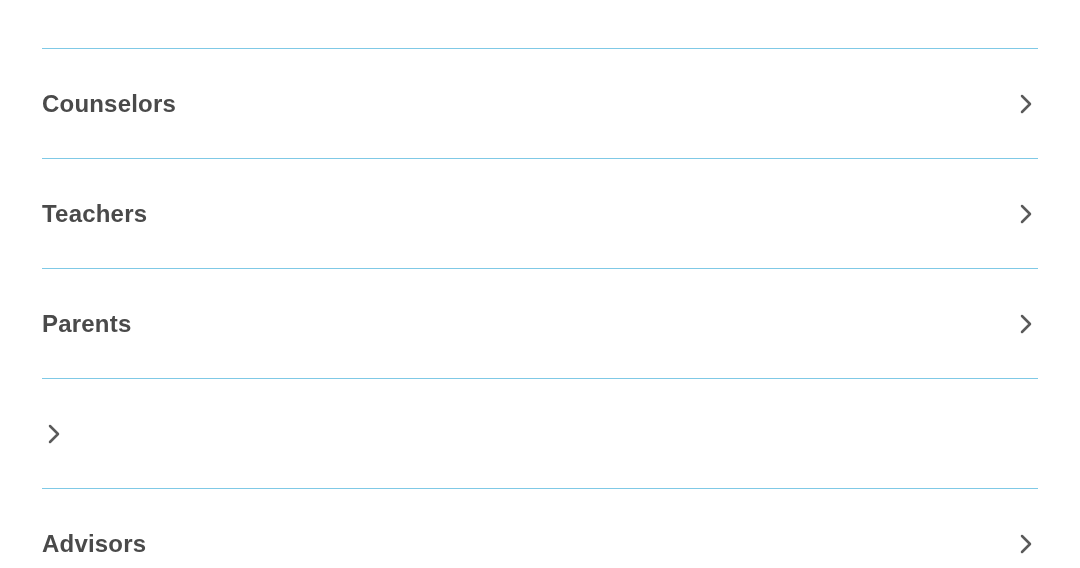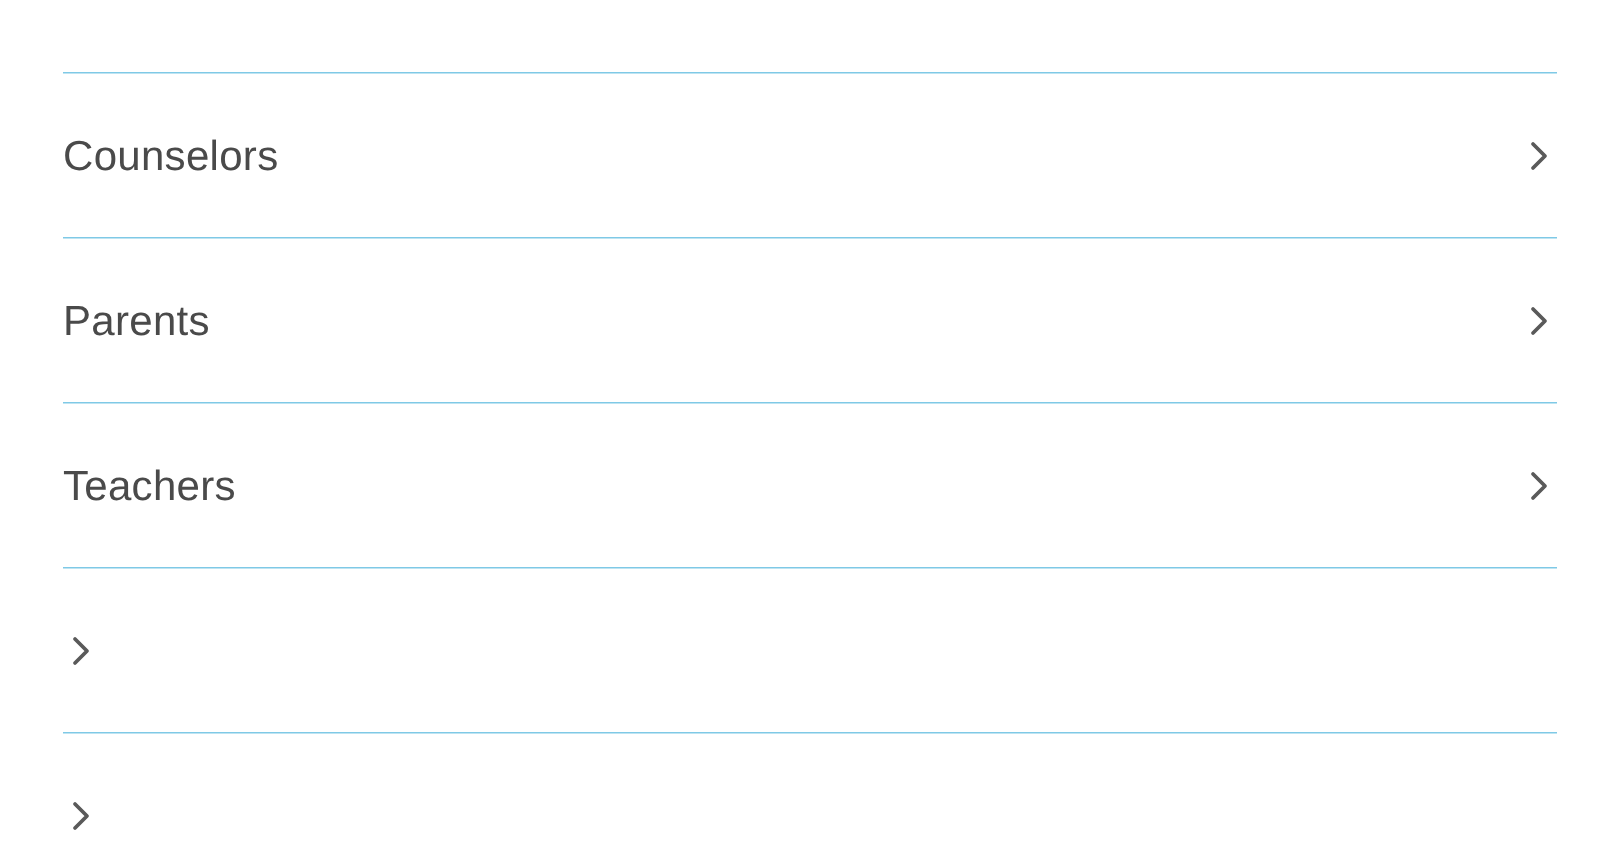--- a/index.html
+++ b/index.html
@@ -21,22 +21,22 @@
       align-items: center;
       justify-content: space-between;
       height: 110px;
       border-top: 1px solid #7fc9e6;
       cursor: pointer;
     }
     .list-item:first-child {
       margin-top: 48px;
     }
     .list-item-label {
-      font-size: 28px;
-      font-weight: 400;
+      font-size: 24px;
+      font-weight: 700;
       color: #4a4a4a;
       letter-spacing: 0.2px;
     }
     .chevron {
       width: 24px;
       height: 24px;
       flex-shrink: 0;
     }
     .chevron svg {
       width: 100%;
@@ -56,42 +56,43 @@
 <div class="list">
   <div class="list-item">
     <span class="list-item-label">Counselors</span>
     <span class="chevron">
       <svg viewBox="0 0 24 24">
           <path d="M8 4l8 8-8 8"></path>
         </svg>
     </span>
   </div>
   <div class="list-item">
-    <span class="list-item-label">Parents</span>
+    <span class="list-item-label">Teachers</span>
     <span class="chevron">
       <svg viewBox="0 0 24 24">
           <path d="M8 4l8 8-8 8"></path>
         </svg>
     </span>
   </div>
   <div class="list-item">
-    <span class="list-item-label">Teachers</span>
+    <span class="list-item-label">Parents</span>
     <span class="chevron">
       <svg viewBox="0 0 24 24">
           <path d="M8 4l8 8-8 8"></path>
         </svg>
     </span>
   </div>
   <div class="list-item">
     <span class="chevron">
       <svg viewBox="0 0 24 24">
           <path d="M8 4l8 8-8 8"></path>
         </svg>
     </span>
   </div>
   <div class="list-item">
+    <span class="list-item-label">Advisors</span>
     <span class="chevron">
       <svg viewBox="0 0 24 24">
           <path d="M8 4l8 8-8 8"></path>
         </svg>
     </span>
   </div>
 </div>
 
 </body></html>

